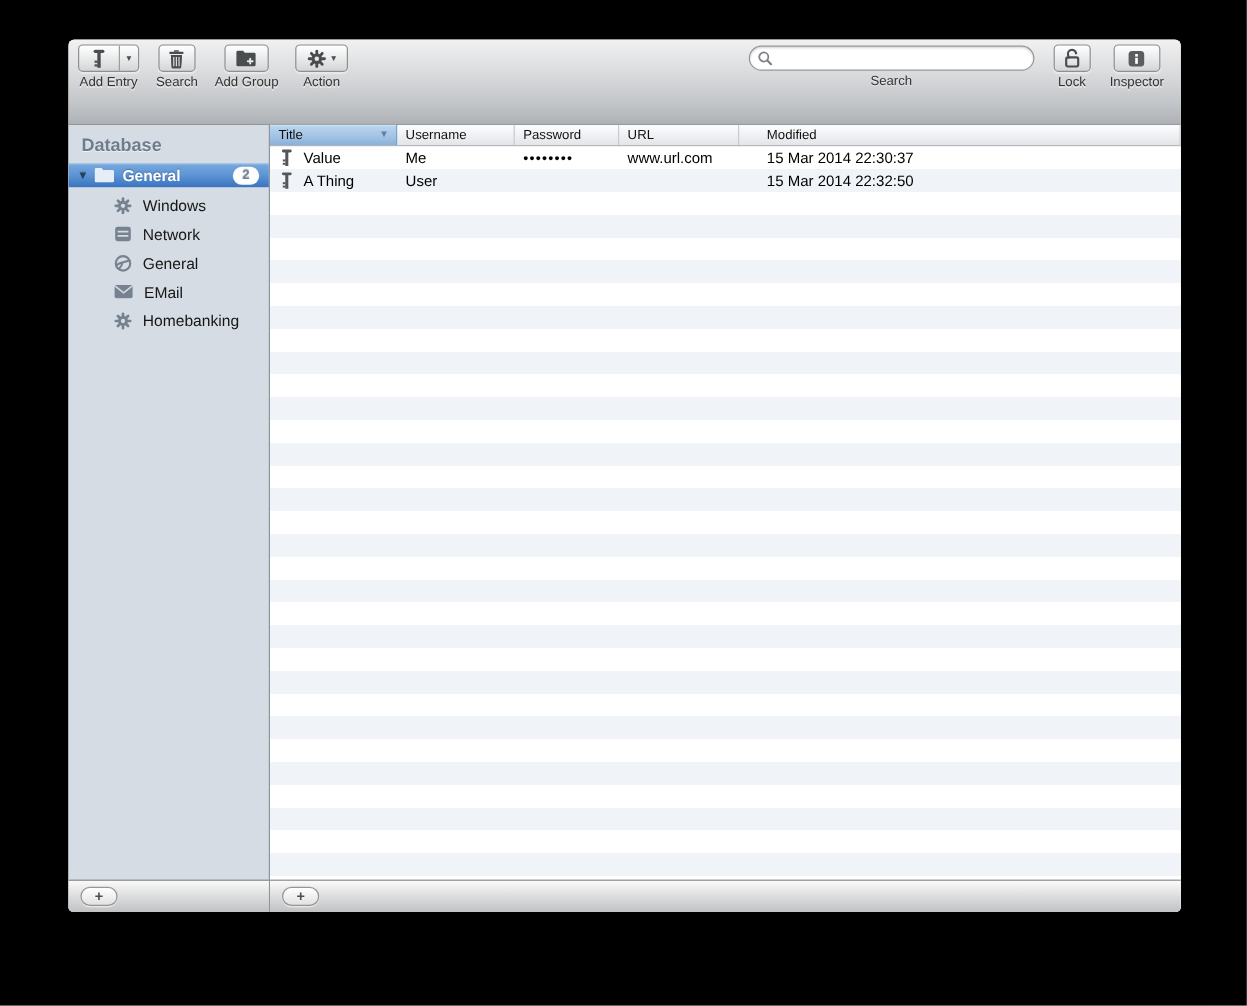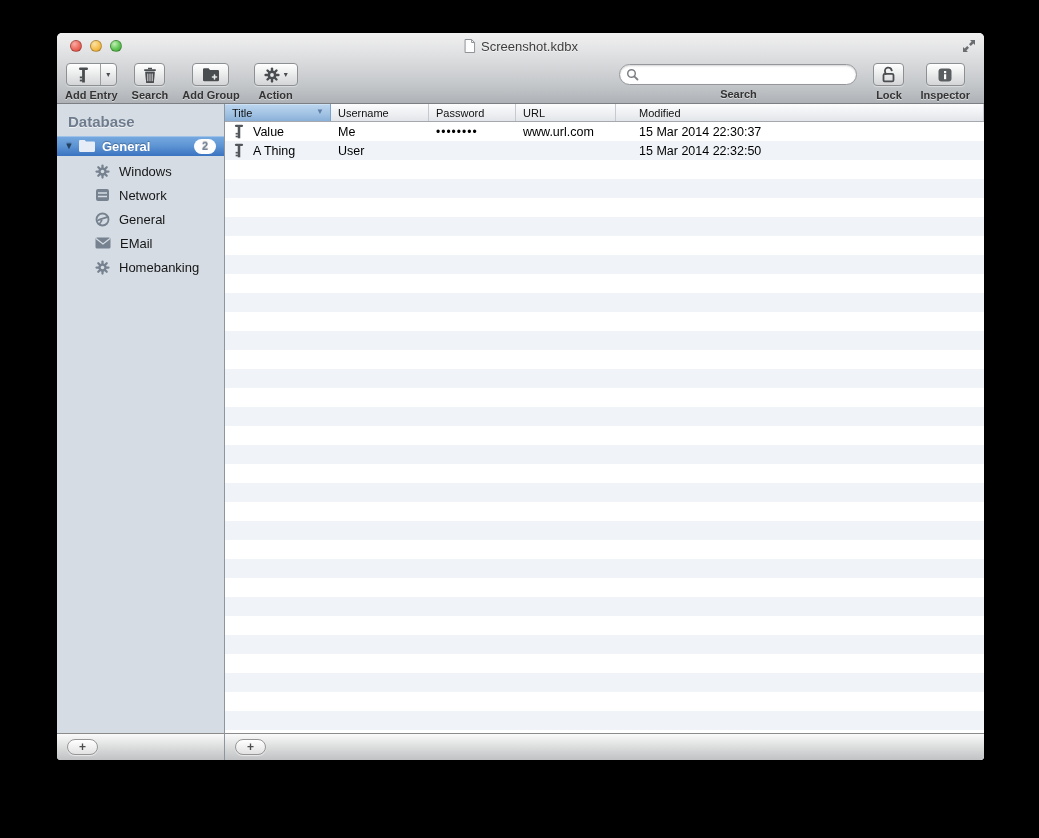--- a/index.html
+++ b/index.html
@@ -33,21 +33,21 @@
   .title-wrap {
     position:absolute; left:50%; top:0; height:26px; transform:translateX(-50%);
     display:flex; align-items:center; gap:6px;
     color:#3e3e3e; font-size:13px; text-shadow:0 1px 0 rgba(255,255,255,0.55);
     white-space:nowrap;
   }
   .fullscreen { position:absolute; right:7px; top:5px; width:16px; height:16px; color:#6b6e71; }
   
   .toolbar { height:45px; display:flex; align-items:flex-start; padding:4px 14px 0 8px; gap:14px; }
   .tb-item { display:flex; flex-direction:column; align-items:center; flex:none; }
-  .tb-label { font-size:11px; color:#343434; margin-top:3px; text-shadow:0 1px 0 rgba(255,255,255,0.5); white-space:nowrap;font-weight:bold; }
+  .tb-label { font-size:11px; color:#343434; margin-top:3px; text-shadow:0 1px 0 rgba(255,255,255,0.5); white-space:nowrap; }
   .tb-btn {
     height:23px; border:1px solid #8d9093; border-radius:4px;
     background:linear-gradient(#ffffff,#eceded 45%,#d3d5d7);
     box-shadow:inset 0 1px 0 rgba(255,255,255,0.9), 0 1px 1px rgba(255,255,255,0.4);
     display:flex; align-items:center; justify-content:center; color:#4a4d50;
     cursor:default;
   }
   .tb-btn .seg { height:100%; display:flex; align-items:center; justify-content:center; }
   .seg-main { width:33px; }
   .seg-arrow { width:16px; border-left:1px solid #9b9ea1; font-size:8px; color:#4a4d50; }
@@ -143,42 +143,20 @@
   .cell-title { padding-left:9px; gap:9px; }
   .cell-title .icn { color:#53575c; flex:none; }
   .pw-dots { letter-spacing:1px; font-size:12px; }
 </style>
 </head>
 <body>
 
 <div class="window">
 
   <div class="header">
-    <div class="titlebar">
-      <div class="traffic">
-        <span class="dot red"></span>
-        <span class="dot yellow"></span>
-        <span class="dot green"></span>
-      </div>
-      <div class="title-wrap">
-        <span class="icn">
-          <svg width="12" height="14" viewBox="0 0 12 14">
-              <path d="M1.5 0.5 H8 L11 3.5 V13.5 H1.5 Z" fill="#fdfdfd" stroke="#8f9296" stroke-width="1"></path>
-              <path d="M8 0.5 V3.5 H11" fill="none" stroke="#8f9296" stroke-width="1"></path>
-            </svg>
-        </span>
-        <span>Screenshot.kdbx</span>
-      </div>
-      <span class="icn fullscreen">
-        <svg width="16" height="16" viewBox="0 0 16 16" fill="currentColor">
-            <path d="M14 2 L14 7 L12.4 5.4 L9.8 8 L8 6.2 L10.6 3.6 L9 2 Z"></path>
-            <path d="M2 14 L2 9 L3.6 10.6 L6.2 8 L8 9.8 L5.4 12.4 L7 14 Z"></path>
-          </svg>
-      </span>
-    </div>
 
     <div class="toolbar">
       <div class="tb-item">
         <div class="tb-btn">
           <span class="seg seg-main">
             <svg width="11" height="16" viewBox="0 0 11 16" fill="currentColor">
                 <rect x="1" y="0.5" width="9" height="2.6" rx="1.3"></rect>
                 <rect x="4.1" y="2.5" width="2.8" height="13"></rect>
                 <rect x="1.8" y="9.5" width="2.5" height="1.8"></rect>
                 <rect x="1.8" y="12.6" width="2.5" height="1.8"></rect>

